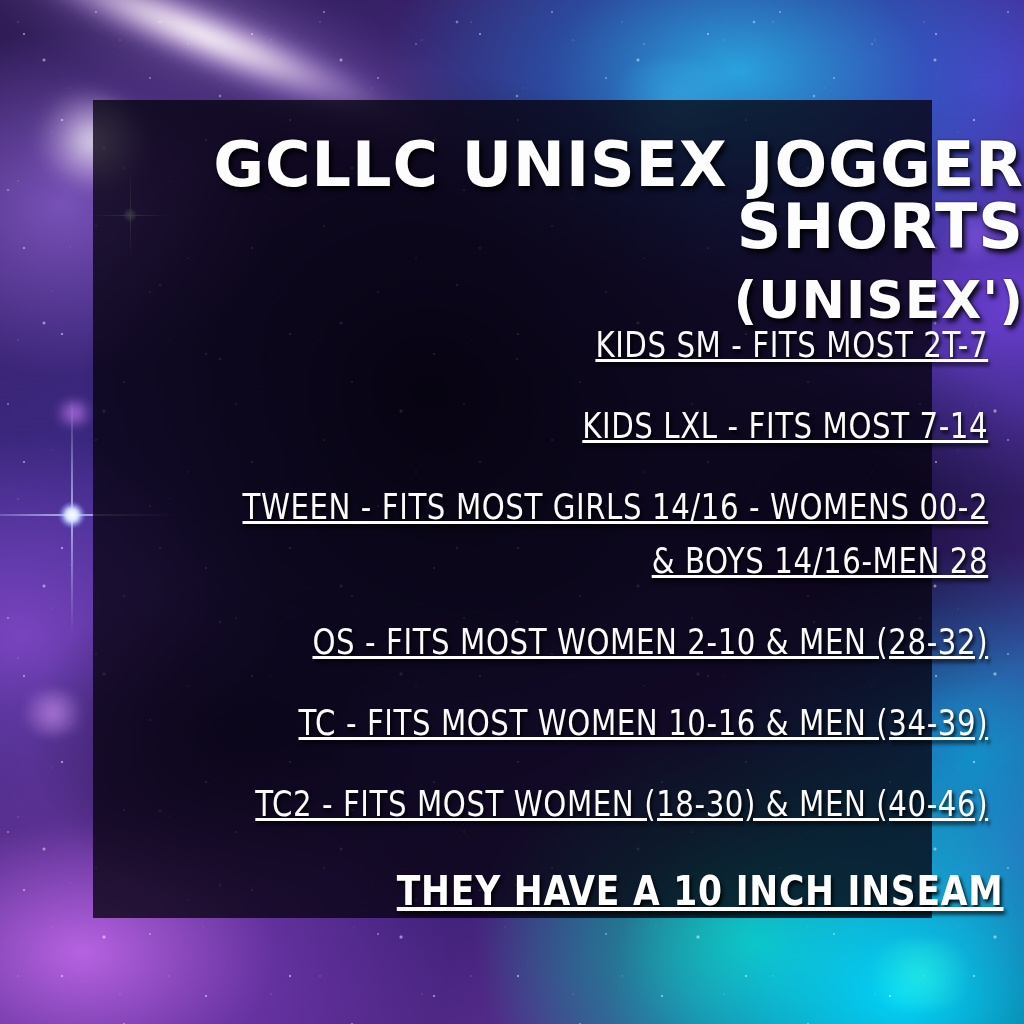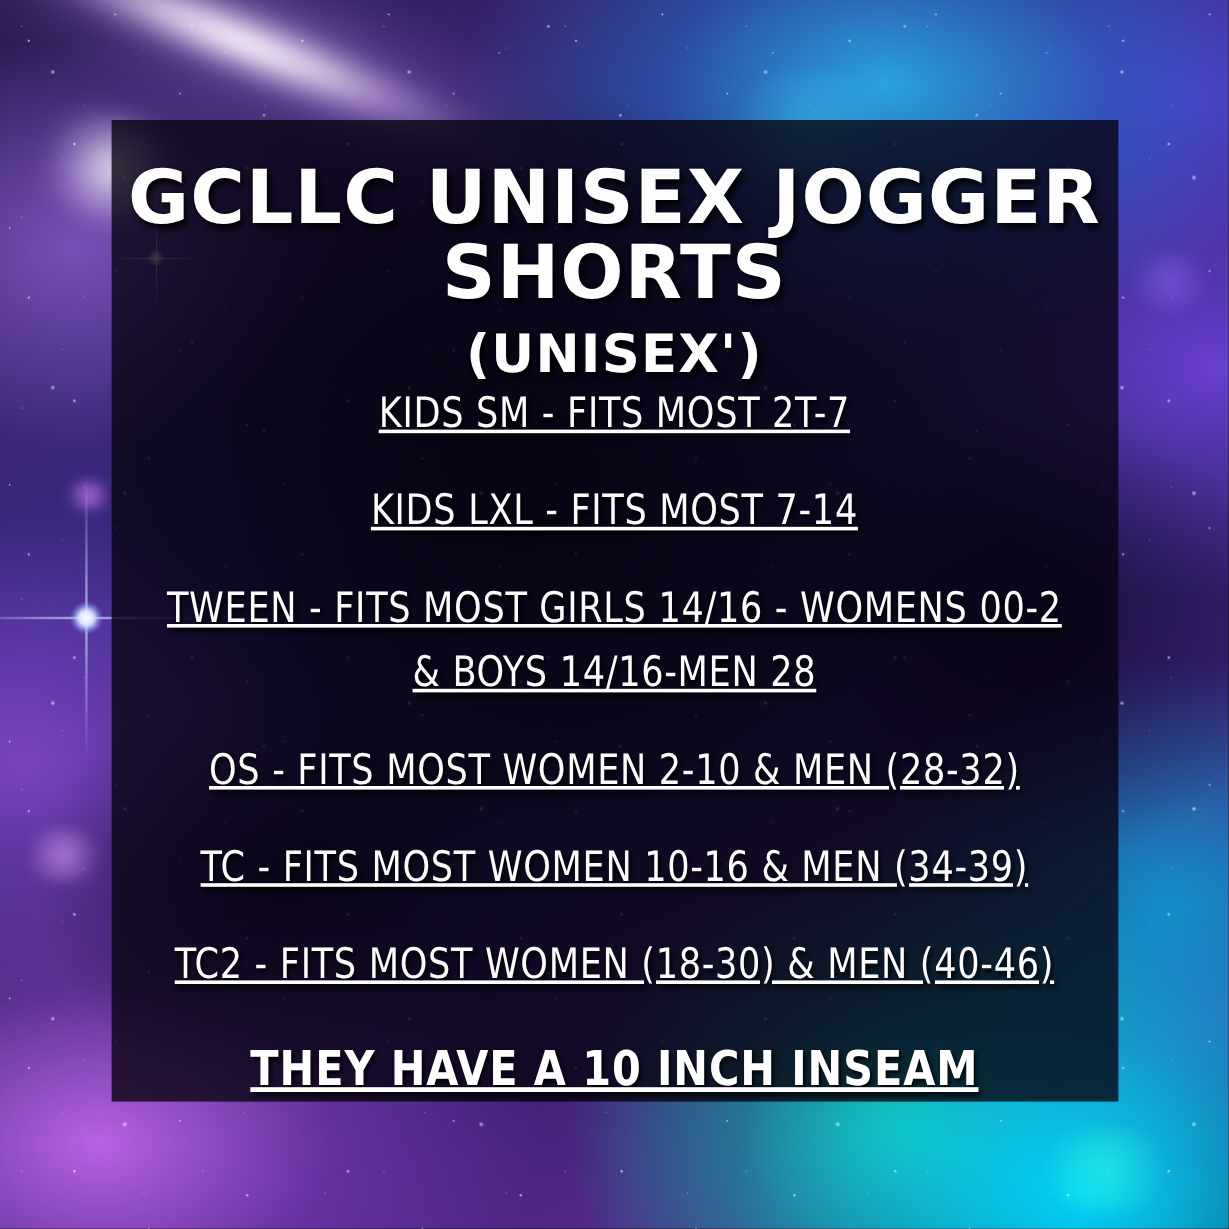--- a/index.html
+++ b/index.html
@@ -174,40 +174,40 @@
     top: 100px;
     width: 839px;
     height: 818px;
     background: rgba(6,2,16,0.78);
   }
 
   
   .content {
     position: absolute;
     inset: 0;
-    text-align: center;
+    text-align: right;
     color: #ffffff;
   }
 
   .title {
     position: absolute;
     left: 0; right: 0;
     top: 134px;
     font-family: "DejaVu Sans", sans-serif;
     font-weight: bold;
     font-size: 62px;
     line-height: 1.0;
     letter-spacing: 1px;
     color: #fdfdfd;
     text-shadow: 3px 4px 5px rgba(0,0,0,0.85), 0 0 2px rgba(0,0,0,0.6);
   }
   .title .line2 {
     display: block;
     margin-top: 16px;
-    font-size: 44px;
+    font-size: 52px;
   }
 
   .lines {
     position: absolute;
     left: 0; right: 0;
     top: 325px;
     text-decoration: underline;
   }
 
   .line {

